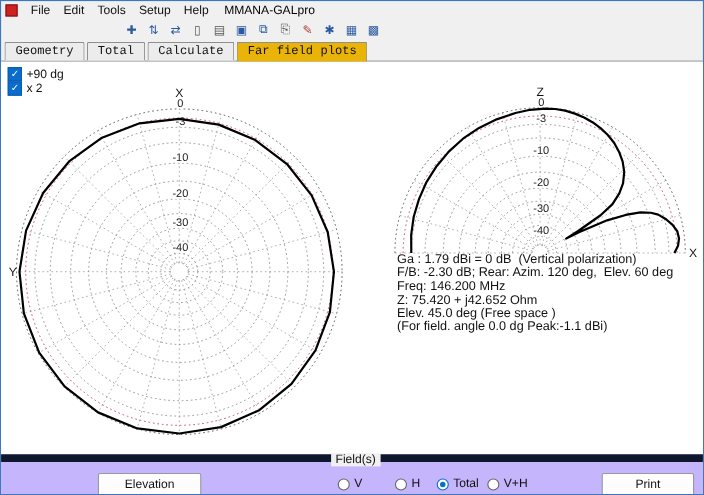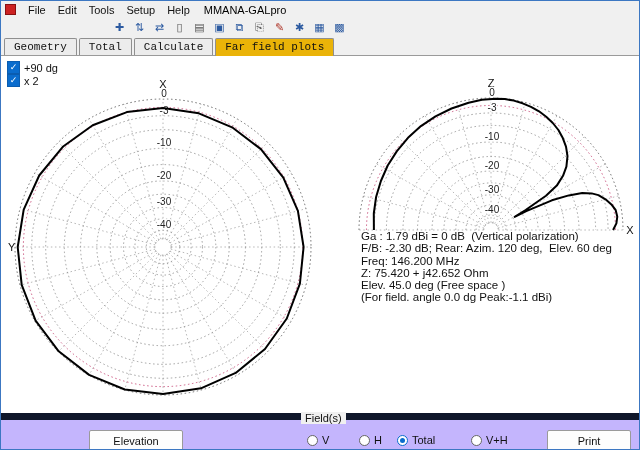--- a/index.html
+++ b/index.html
@@ -45,21 +45,21 @@
     font-size:11px;font-family:"Liberation Sans",sans-serif;text-align:center;line-height:20px;cursor:default;}
   .btn-elevation{left:88px;top:10px;width:92px;}
   .btn-3dff{left:197px;top:10px;width:64px;}
   .btn-print{left:546px;top:10px;width:82px;}
   .radio-item{position:absolute;top:14px;display:flex;align-items:center;gap:4px;cursor:default;}
   .radio-item .dot{width:11px;height:11px;border-radius:50%;border:1px solid #666;background:#fff;
     box-sizing:border-box;}
   .radio-item.selected .dot{border:1px solid #0a6ccd;position:relative;}
   .radio-item.selected .dot::after{content:"";position:absolute;left:2px;top:2px;width:5px;height:5px;
     border-radius:50%;background:#0a6ccd;}
-  .r0{left:306px;} .r1{left:358px;} .r2{left:396px;} .r3{left:470px;}
+  .r0{left:306px;} .r1{left:358px;} .r2{left:396px;} .r3{left:442px;}
 </style>
 </head>
 <body>
 
 <div class="window">
 
   <div class="menubar">
     <span class="app-icon"></span>
     <span class="menu-item">File</span>
     <span class="menu-item">Edit</span>

